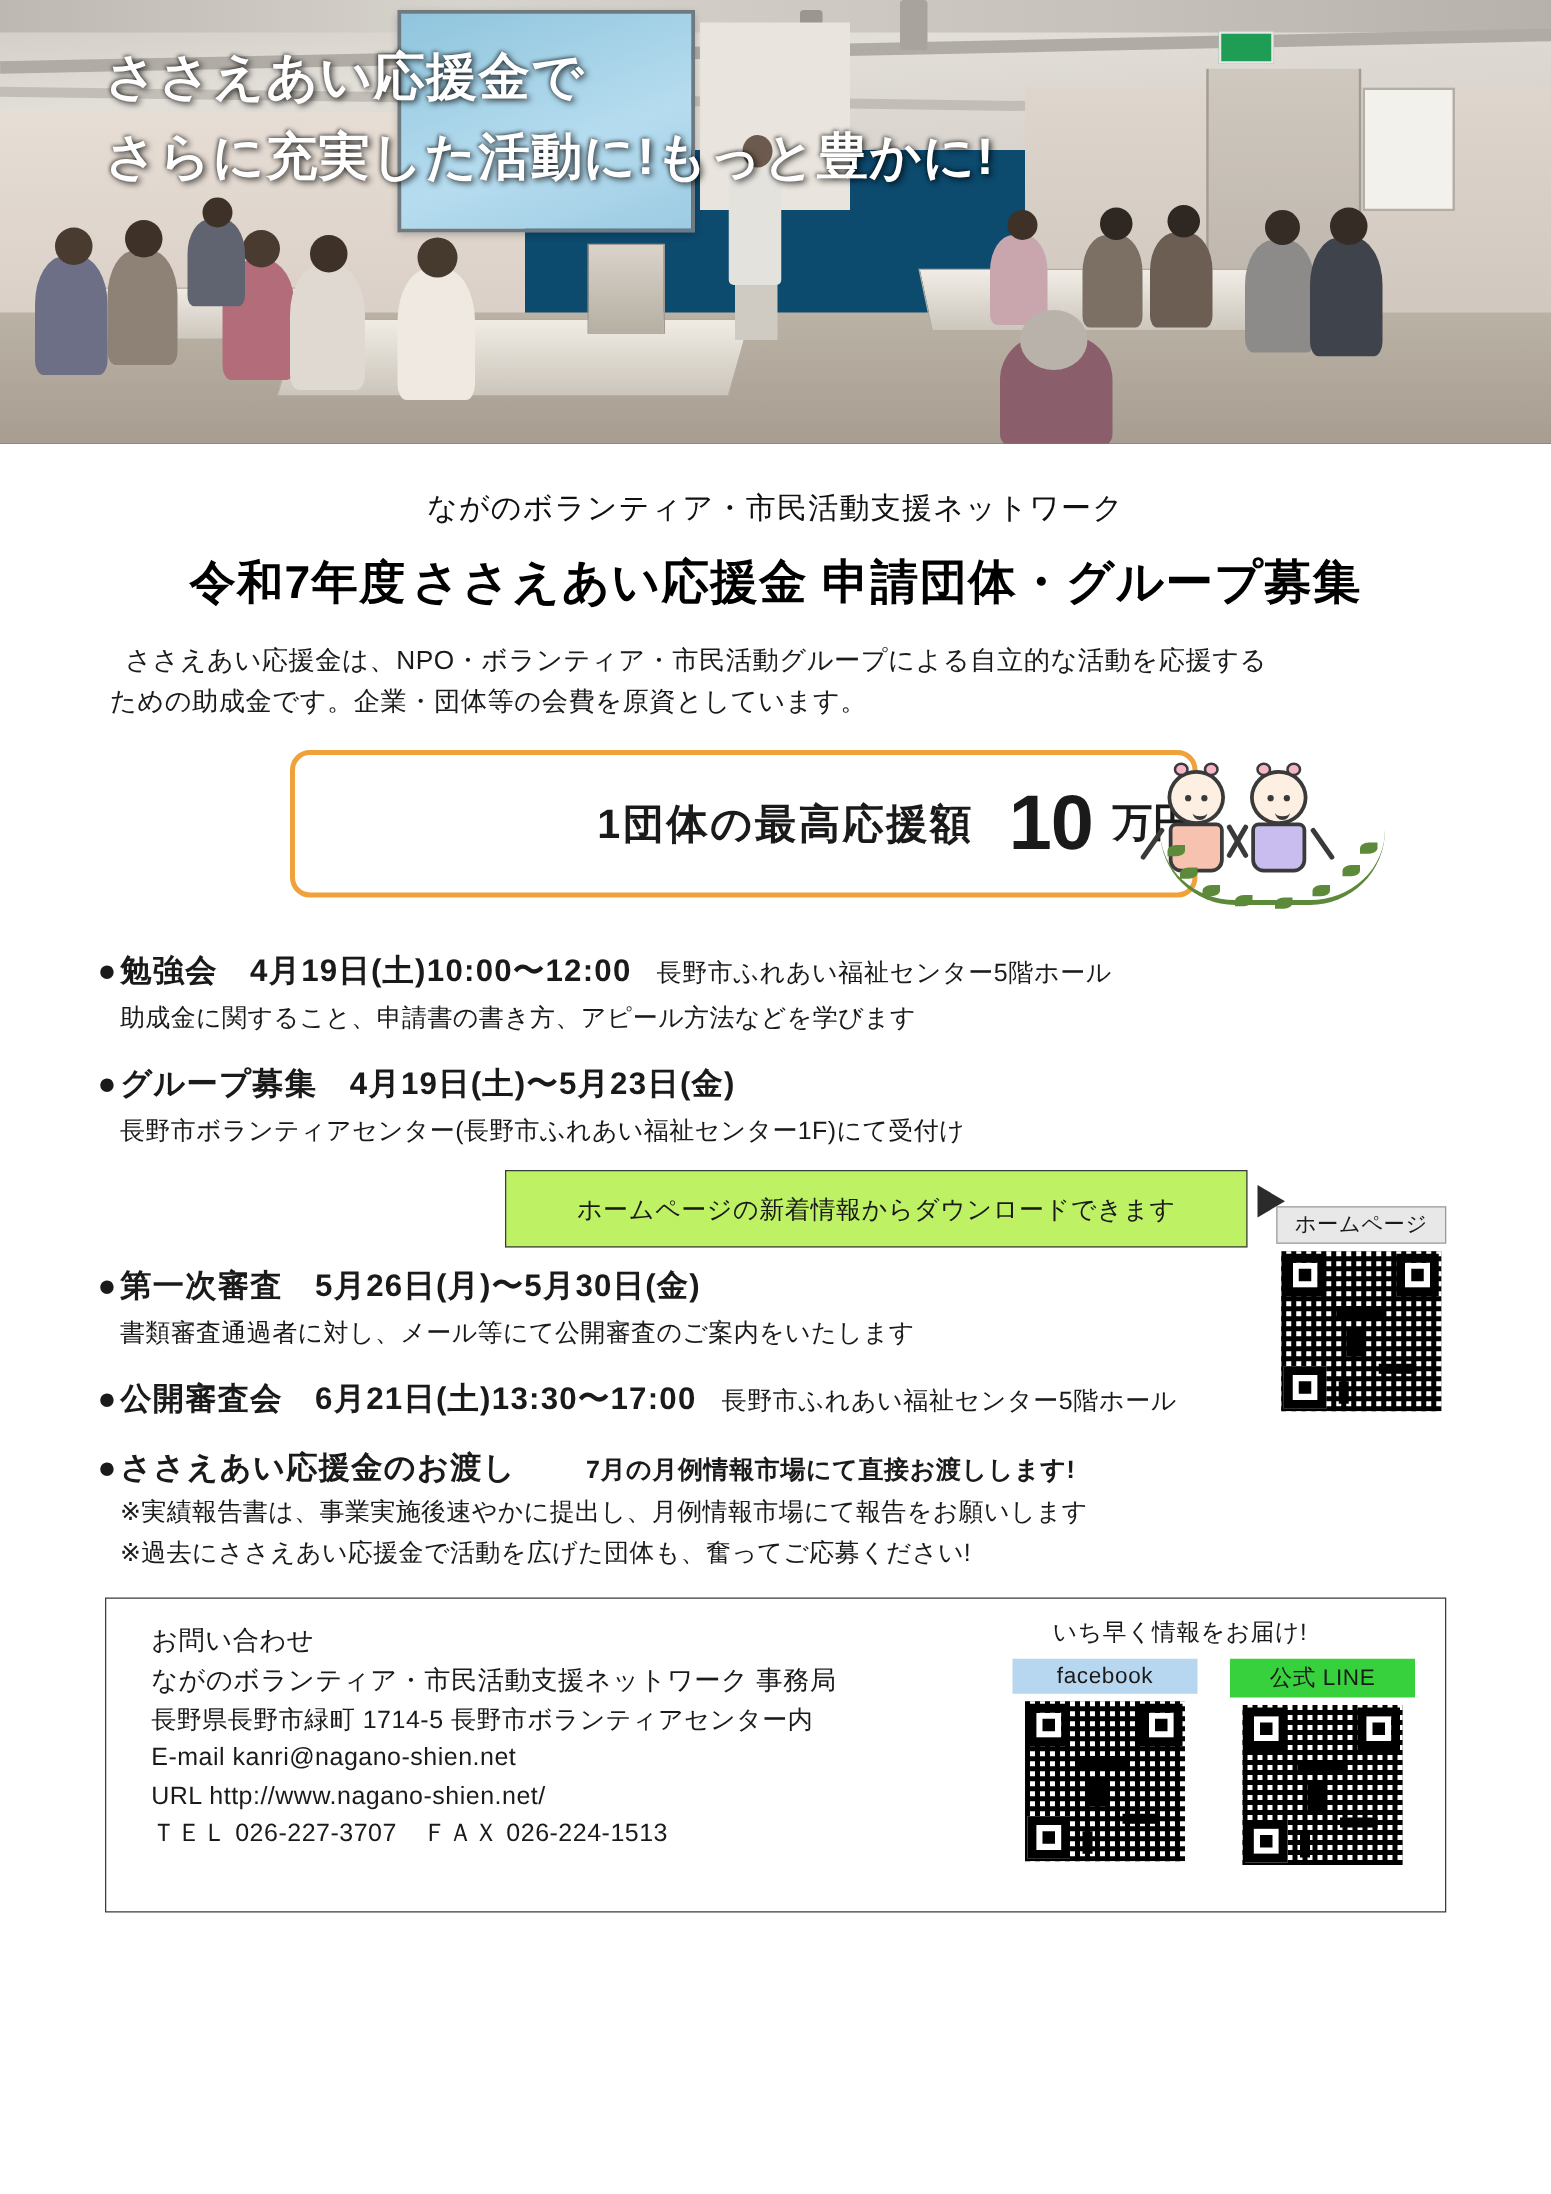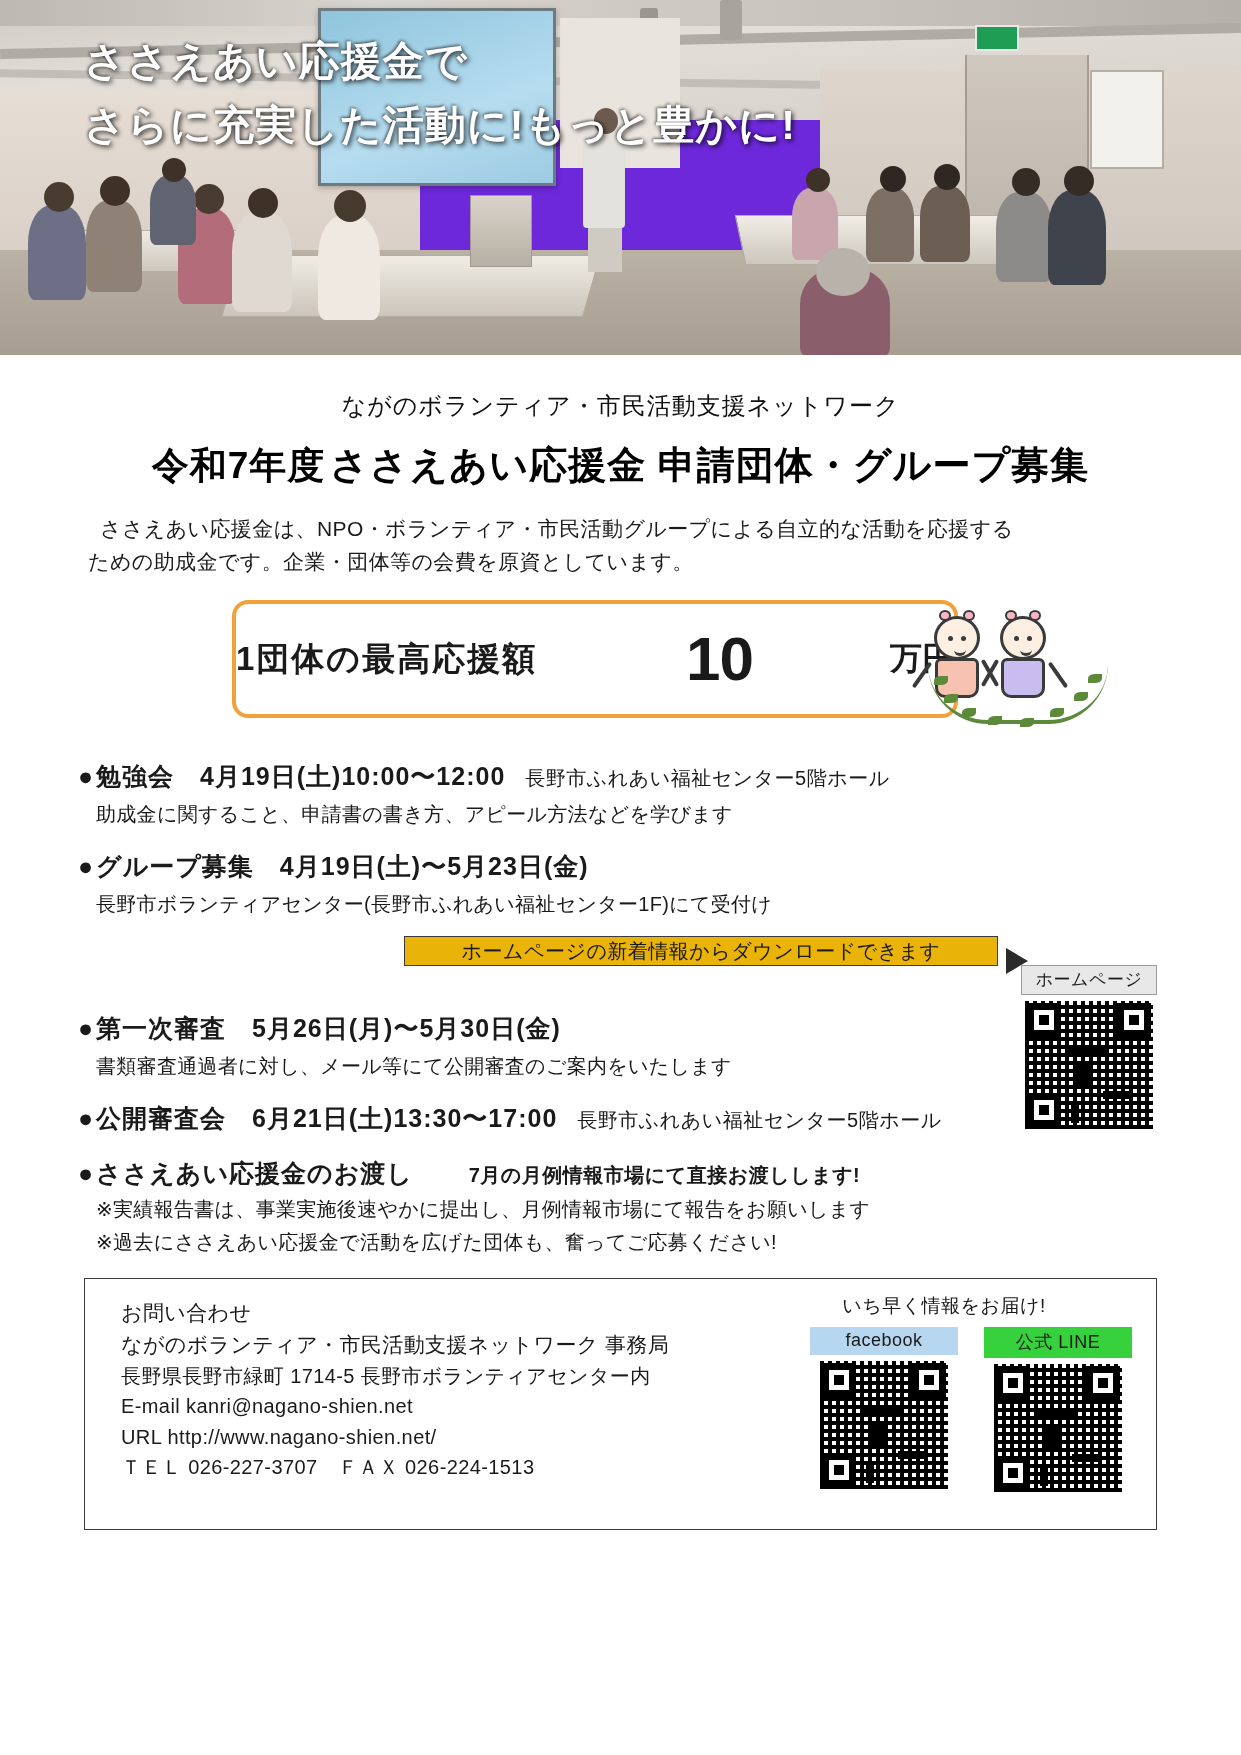--- a/index.html
+++ b/index.html
@@ -16,21 +16,21 @@
     overflow: hidden;
   }
 
   
   .hero {
     position: absolute;
     left: 0; top: 0;
     width: 1241px;
     height: 355px;
     overflow: hidden;
-    background: #6d28d9;
+    background: #0c4a6e;
   }
   
   .hero .ceiling {
     position: absolute; left: 0; top: 0; width: 1241px; height: 120px;
     background: linear-gradient(175deg, #cfcac3 0%, #e2ded8 40%, #d5d0c9 100%);
   }
   .hero .ceiling:before {
     content:""; position:absolute; left:0; top:0; width:100%; height:26px;
     background: linear-gradient(90deg,#bdb8b1,#d7d3cd 30%,#c7c2bb 70%,#b6b1aa);
   }
@@ -179,21 +179,21 @@
     position: absolute;
     left: 232px;
     top: 0;
     width: 726px;
     height: 118px;
     border: 4px solid #f0a13a;
     border-radius: 16px;
     box-sizing: border-box;
     display: flex;
     align-items: center;
-    justify-content: space-between;
+    justify-content: flex-end;
     gap: 10px;
   }
   .amount-box .label {
     font-size: 33px;
     font-weight: bold;
     letter-spacing: 2px;
   }
   .amount-box .num {
     font-size: 62px;
     font-weight: bold;
@@ -290,29 +290,29 @@
   .dl-row {
     position: relative;
     height: 66px;
     margin-top: 12px;
   }
   .dl-box {
     position: absolute;
     left: 404px;
     top: 6px;
     width: 594px;
-    height: 30px;
+    height: 62px;
     border: 1.5px solid #3a3a3a;
     box-sizing: border-box;
     display: flex;
     align-items: center;
     justify-content: center;
     font-size: 20px;
     letter-spacing: 0.5px;
-    background: #eab308;
+    background: #bef264;
   }
   .arrow {
     position: absolute;
     left: 1006px;
     top: 18px;
     width: 0; height: 0;
     border-top: 13px solid transparent;
     border-bottom: 13px solid transparent;
     border-left: 22px solid #2b2b2b;
   }

